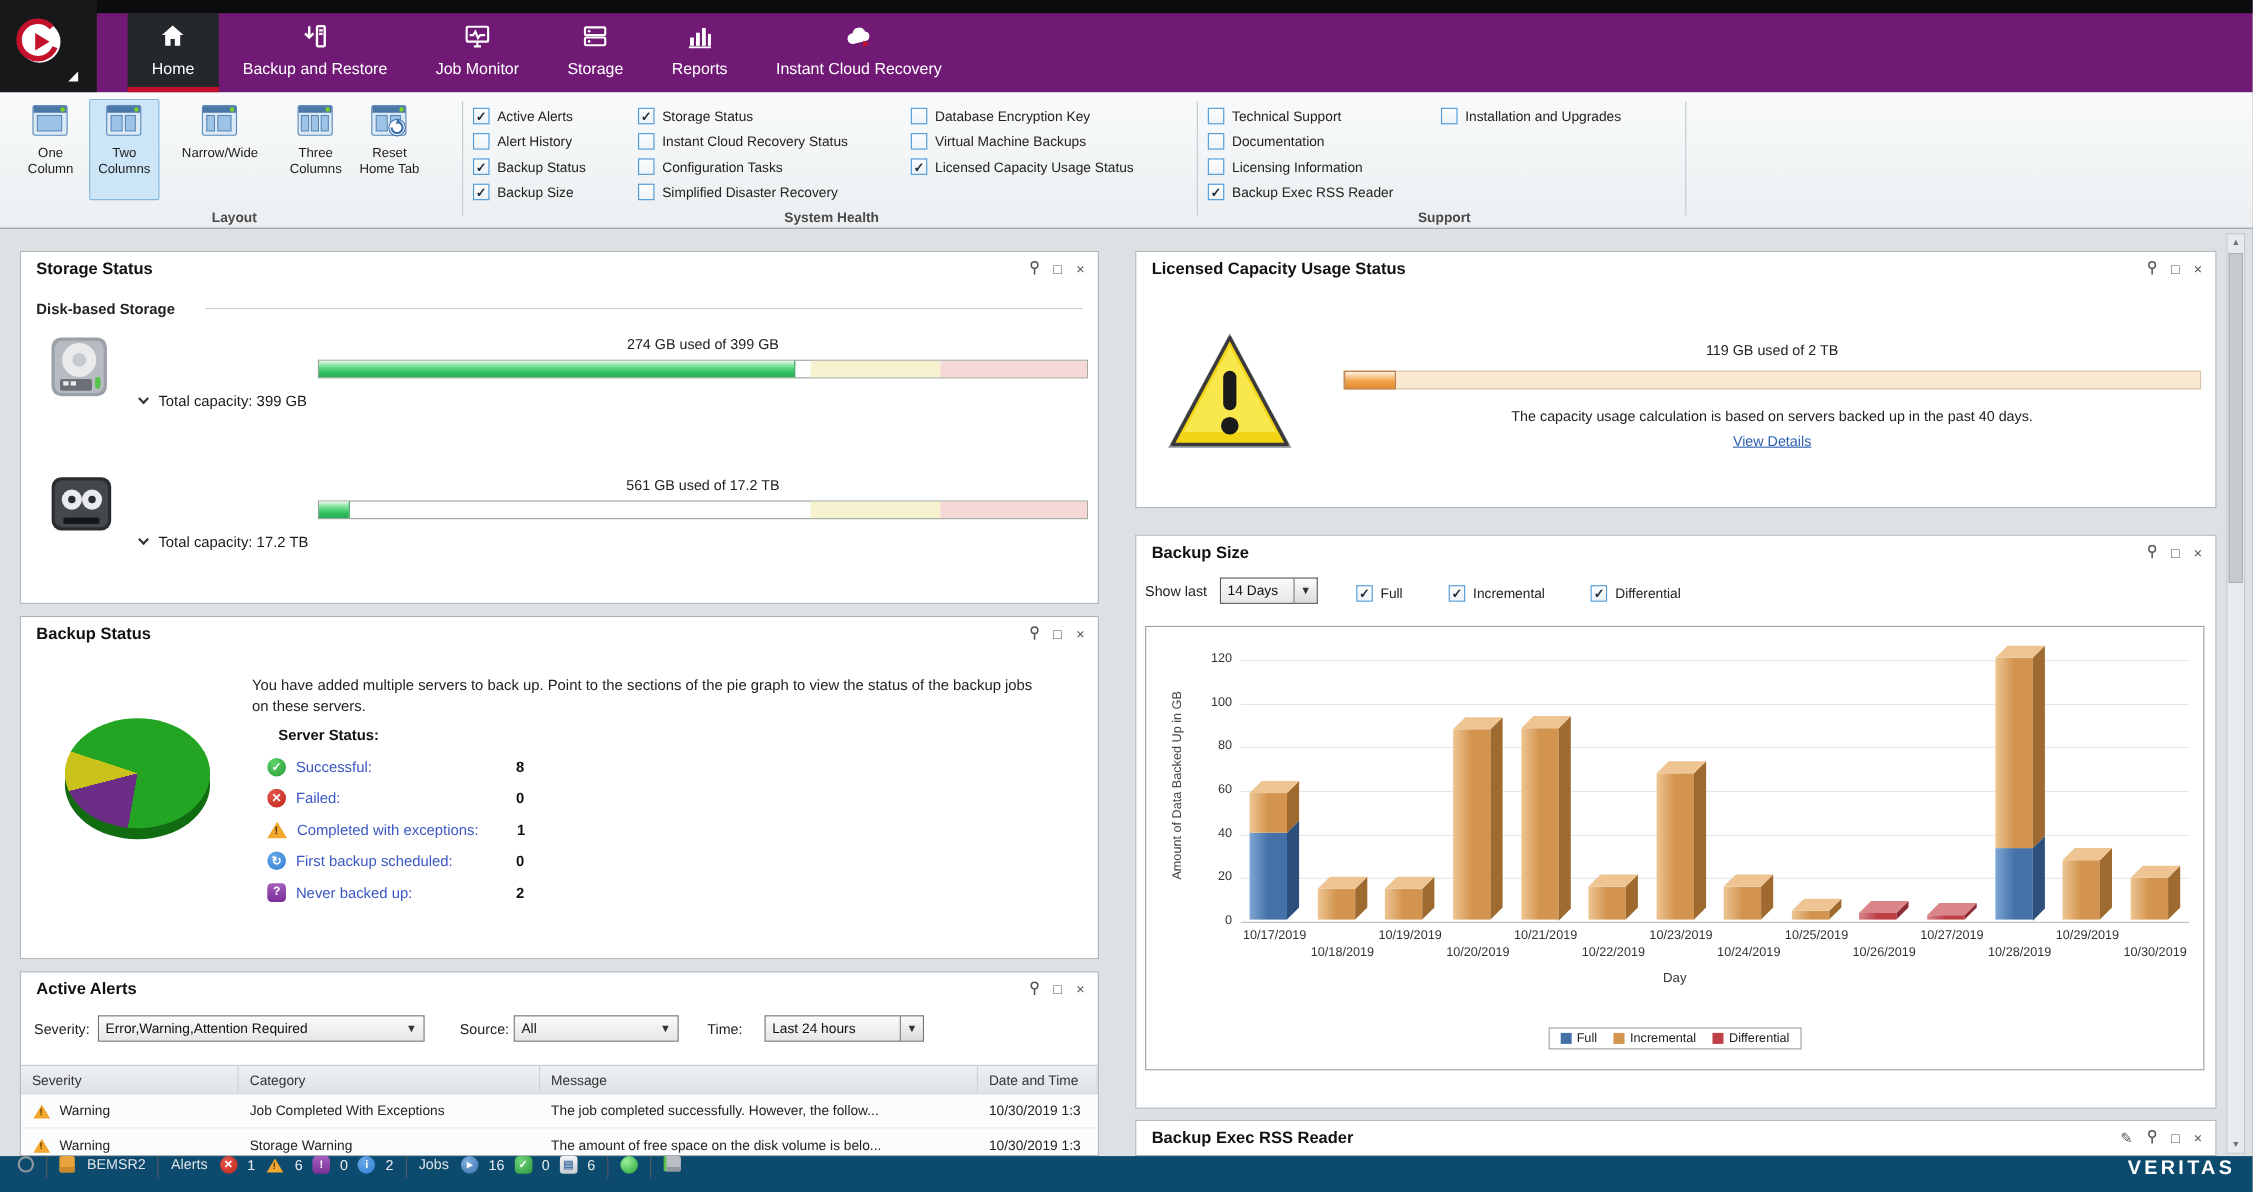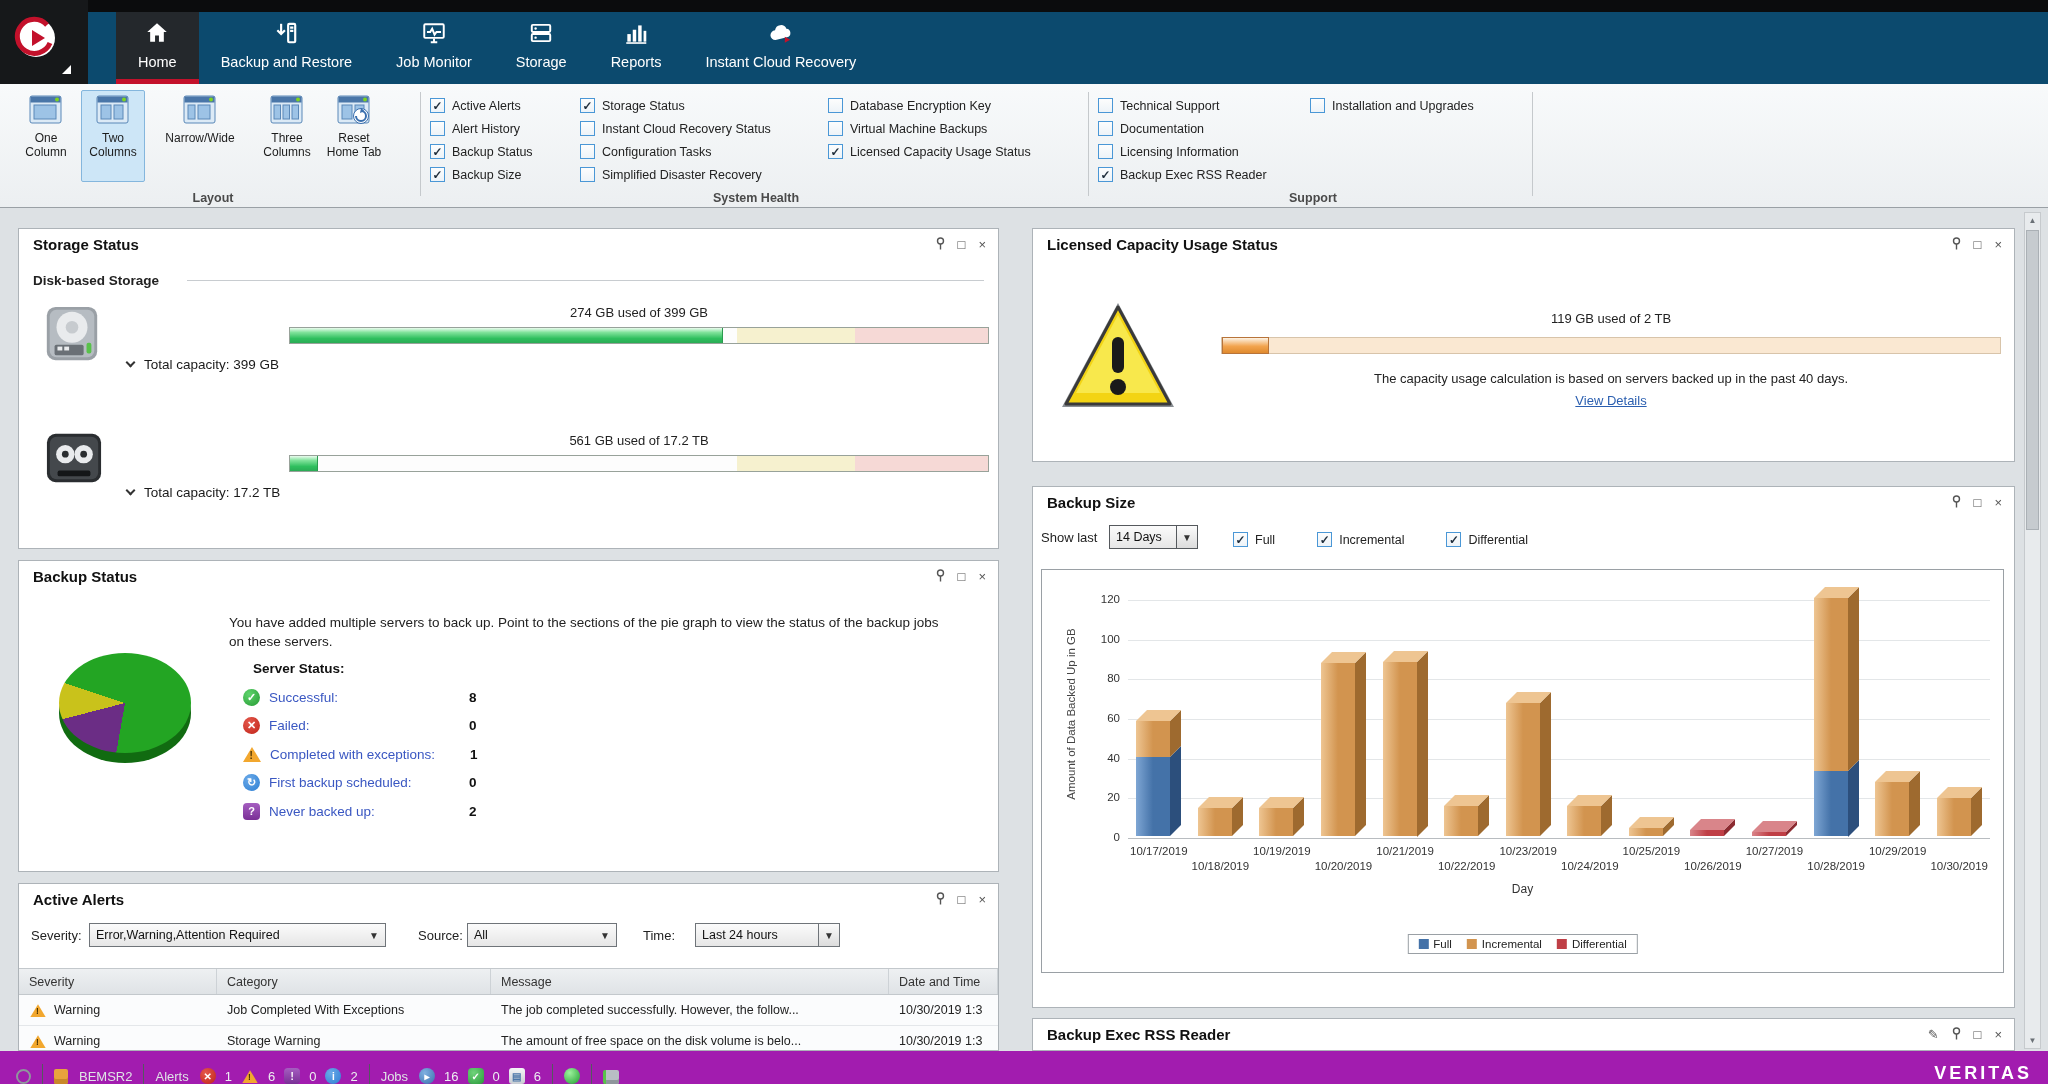--- a/index.html
+++ b/index.html
@@ -1,21 +1,21 @@
 <!DOCTYPE html>
 <html><head>
 <meta charset="utf-8">
 <style>
   * { margin:0; padding:0; box-sizing:border-box; }
   body { font-family:"Liberation Sans", sans-serif; background:#888; }
   #app { position:relative; width:2048px; height:1084px; background:#dde1e4; overflow:hidden; }
 
   
   #topstrip { position:absolute; left:0; top:0; width:2048px; height:12px; background:#0b0c0d; }
-  #tabbar { position:absolute; left:0; top:0; width:2048px; height:84px; background:#0c4a6e; }
+  #tabbar { position:absolute; left:0; top:0; width:2048px; height:84px; background:#701a75; }
   #logoblock { position:absolute; left:0; top:0; width:88px; height:84px; background:#16181a; }
   #logoblock svg { position:absolute; left:14px; top:16px; }
   #logo-caret { position:absolute; left:62px; top:56px; width:0; height:0; border-left:9px solid transparent; border-top:9px solid transparent; border-bottom:9px solid #fff; transform:rotate(0deg); }
   #tabs { position:absolute; left:116px; top:12px; height:72px; display:flex; }
   .tab { position:relative; height:72px; padding:8px 22px 0 22px; display:flex; flex-direction:column; align-items:center; gap:4px; color:#fff; cursor:pointer; }
   .tab .tablabel { font-size:14.5px; white-space:nowrap; }
   .tab.active { background:#24282c; }
   .tab.active::after { content:""; position:absolute; left:0; bottom:0; width:100%; height:5px; background:#c3112b; }
 
   
@@ -90,21 +90,21 @@
   .legend .li { display:flex; align-items:center; gap:5px; font-size:11.5px; color:#222; }
   .legend .sq { width:10px; height:10px; display:inline-block; }
 
   
   #lic-bar-track { position:absolute; left:188px; top:108px; width:780px; height:17px; background:#fae8d2; border:1px solid #d8c4aa; }
   #lic-fill { position:absolute; left:0; top:-1px; width:52px; height:17px; background:linear-gradient(#fdf3e5 0%,#f2a44e 55%,#e08a2e 100%); border:1px solid #b8743a; }
   #lic-note { position:absolute; left:188px; top:142px; width:780px; text-align:center; font-size:13px; color:#222; }
   #lic-link { position:absolute; left:188px; top:164px; width:780px; text-align:center; font-size:13px; color:#2b5fb0; text-decoration:underline; cursor:pointer; }
 
   
-  #statusbar { position:absolute; left:0; top:1051px; width:2048px; height:33px; background:#a21caf; display:flex; align-items:flex-end; padding:0 16px; gap:11px; color:#dfe3e6; font-size:13px; }
+  #statusbar { position:absolute; left:0; top:1051px; width:2048px; height:33px; background:#0c4a6e; display:flex; align-items:flex-start; padding:0 16px; gap:11px; color:#dfe3e6; font-size:13px; }
   .sep { width:1px; height:20px; background:#54595f; flex:none; }
   .sb-circle { width:15px; height:15px; border:2px solid #8f969c; border-radius:50%; flex:none; }
   .badge { width:16px; height:16px; border-radius:50%; display:inline-flex; align-items:center; justify-content:center; font-size:10px; font-weight:bold; color:#fff; flex:none; }
   .sb-count { color:#eceff1; }
   #veritas { margin-left:auto; font-weight:bold; letter-spacing:3px; font-size:18px; color:#fff; }
 
   
   #vscroll { position:absolute; right:7px; top:212px; width:17px; height:837px; background:#e8ebed; border:1px solid #c6cacd; }
   #vscroll .arrowbox { position:absolute; left:0; width:15px; height:15px; color:#6a7076; font-size:8px; display:flex; align-items:center; justify-content:center; }
   #vthumb { position:absolute; left:1px; top:17px; width:13px; height:300px; background:#c6cbcf; border:1px solid #aab0b5; }

